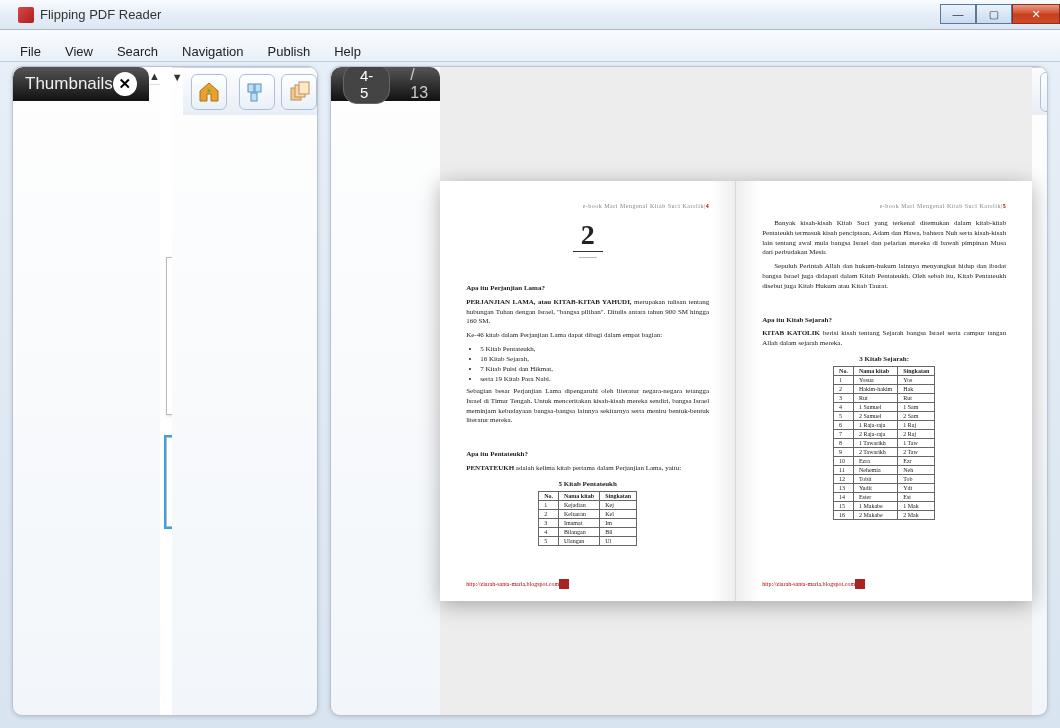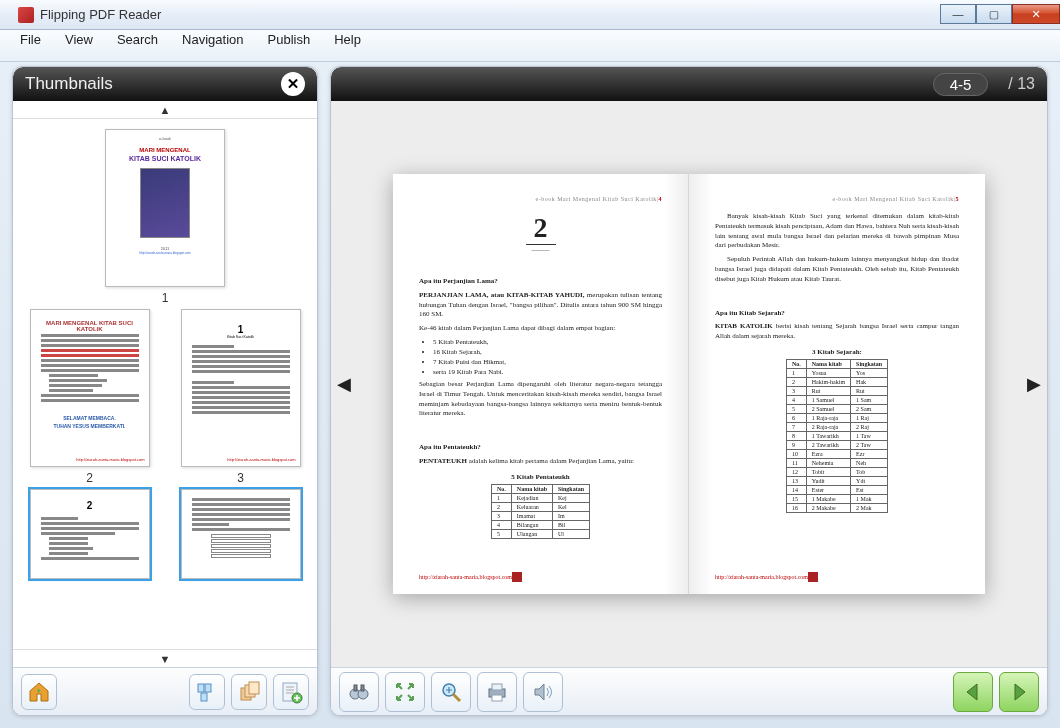--- a/index.html
+++ b/index.html
@@ -47,21 +47,21 @@
   border-color: #8a3020;
   border-top-right-radius: 0;
 }
 
 
 .menu-bar {
   height: 32px;
   background: linear-gradient(to bottom, #fafcff, #e8f0f8);
   border-bottom: 1px solid #c0cce0;
   display: flex;
-  align-items: flex-start;
+  align-items: flex-end;
   padding-left: 10px;
   gap: 4px;
 }
 .menu-item {
   padding: 2px 10px;
   color: #222;
   font-size: 13px;
   cursor: pointer;
 }
 
@@ -73,21 +73,21 @@
   display: flex;
   gap: 12px;
 }
 
 .panel {
   background: linear-gradient(to bottom, #fefefe, #f2f6fa);
   border: 1px solid #b8c4d4;
   border-radius: 10px;
   box-shadow: 0 1px 4px rgba(0,0,0,0.15);
   display: flex;
-  flex-direction: column;
+  flex-direction: row;
   overflow: hidden;
 }
 .panel-left { width: 306px; }
 .panel-right { flex: 1; }
 
 .panel-header {
   height: 34px;
   background: linear-gradient(to bottom, #555 0%, #333 50%, #111 100%);
   border-top-left-radius: 10px;
   border-top-right-radius: 10px;

